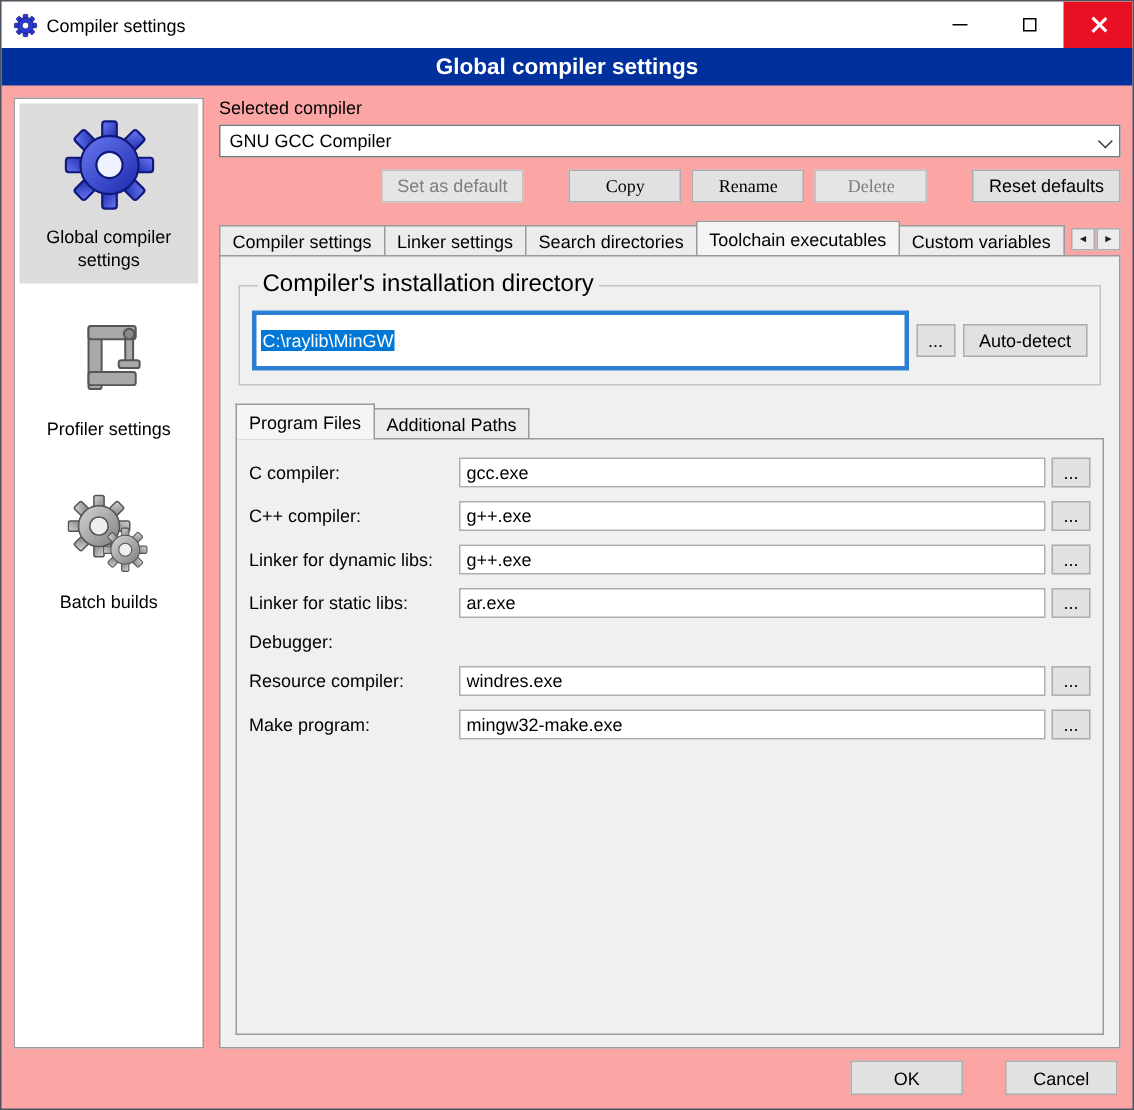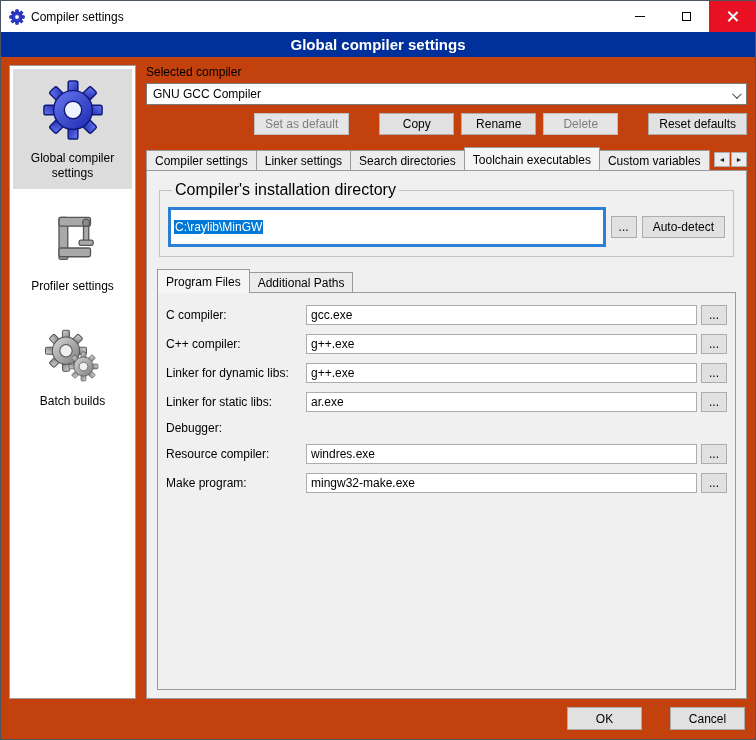--- a/index.html
+++ b/index.html
@@ -1,21 +1,21 @@
 <!DOCTYPE html>
 <html><head>
 <meta charset="utf-8">
 <style>
   * { box-sizing: border-box; margin: 0; padding: 0; }
   html,body { background:#555; }
   body { font-family: "Liberation Sans", sans-serif; font-size: 12px; color:#000; }
 
   .window {
     width: 756px; height: 740px;
-    background:#c2410c;
+    background:#fca5a5;
     border:1px solid #4a5560;
     display:flex; flex-direction:column;
     overflow:hidden;
   }
 
   
   .titlebar { height:31px; background:#ffffff; display:flex; align-items:center; padding-left:8px; flex:0 0 auto; }
   .app-icon { width:16px; height:16px; margin-right:6px; display:inline-flex; }
   .titlebar-title { font-size:12px; color:#000; }
   .win-controls { margin-left:auto; display:flex; height:100%; }
@@ -50,21 +50,21 @@
 
   .combo { height:22px; border:1px solid #7a7a7a; background:#fff; display:flex; align-items:center;
     padding:0 24px 0 6px; position:relative; cursor:default; white-space:nowrap; overflow:hidden; }
   .combo .chev { position:absolute; right:7px; top:8px; width:7px; height:7px;
     border-right:1.5px solid #444; border-bottom:1.5px solid #444; transform:rotate(45deg) translateY(-2px); }
   .combo.gray { background:#f0f0f0; }
 
   .btn { height:22px; padding:0 10px; background:#e1e1e1; border:1px solid #adadad; font-family:"Liberation Sans",sans-serif;
     font-size:12px; display:inline-flex; align-items:center; justify-content:center; cursor:default; }
   .btn.disabled { color:#7e7e7e; border-color:#bfbfbf; background:#e5e5e5; }
-  .btn.w75 { min-width:75px; }
+  .btn.w75 { min-width:75px;font-family:Liberation Serif, serif; }
   .btn.w90 { min-width:90px; }
 
   .btn-row { display:flex; gap:7px; margin:8px 0 12px 0; justify-content:flex-end; align-items:center; }
   .btn-row .gap { width:16px; }
 
   
   .tabstrip { display:flex; align-items:flex-end; position:relative; z-index:2; }
   .tabs-scroller { display:flex; overflow:hidden; flex:1; align-items:flex-end; }
   .tab { height:20px; padding:0 8px; background:#ececec; border:1px solid #9a9a9a; border-bottom:none;
     display:flex; align-items:center; white-space:nowrap; cursor:default; flex:0 0 auto; }

